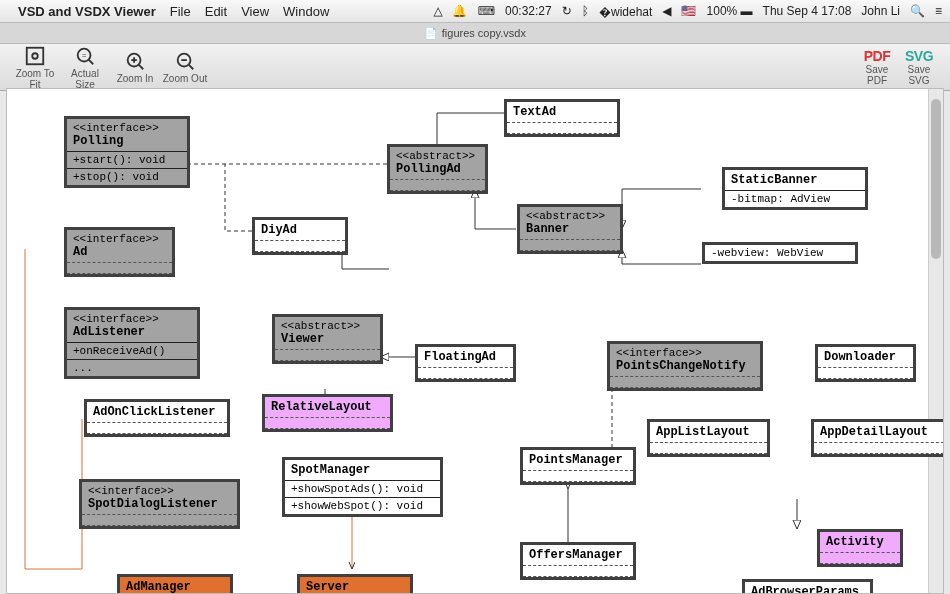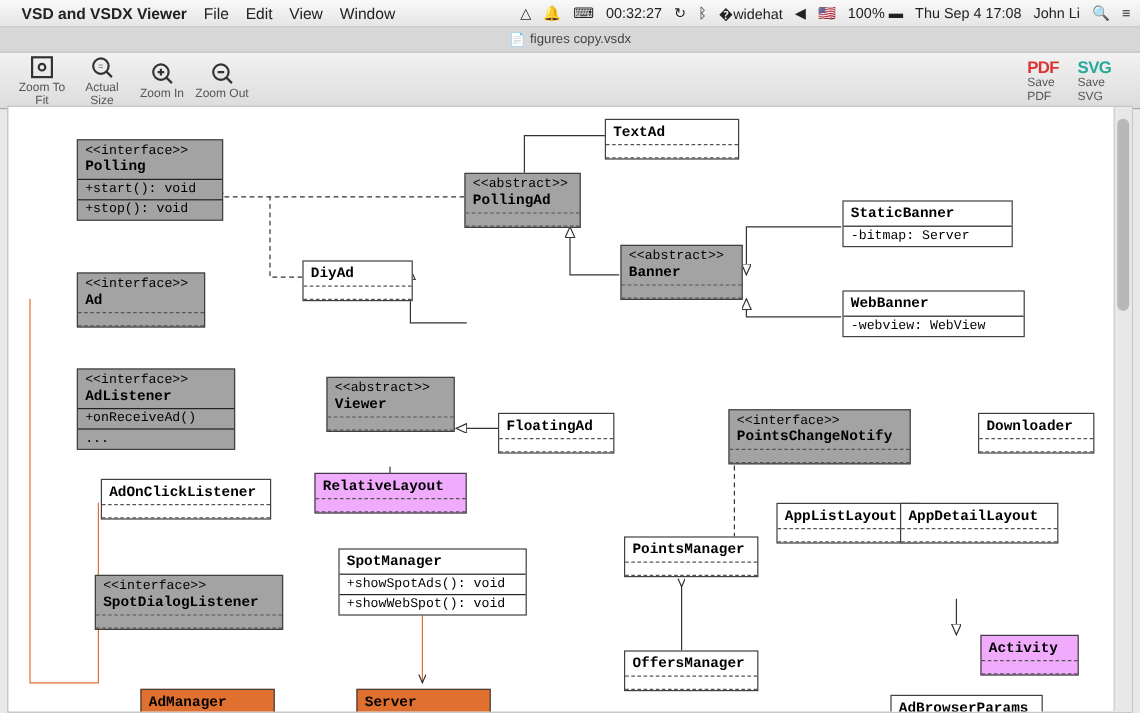--- a/index.html
+++ b/index.html
@@ -6,29 +6,29 @@
 .menubar{height:22px;background:linear-gradient(#f9f9f9,#e5e5e5);display:flex;align-items:center;padding:0 8px;font-size:13px;color:#222;border-bottom:1px solid #bbb}
 .menubar .apple{font-size:14px;margin-right:10px}
 .menubar .mitem{margin-right:14px}
 .menubar .spacer{flex:1}
 .menubar .ritem{margin-left:10px;font-size:12px;color:#222;display:flex;align-items:center}
 .filetab{height:20px;background:#d7d7d7;display:flex;align-items:center;justify-content:center;font-size:11px;color:#444;border-bottom:1px solid #bbb}
 .toolbar{height:46px;background:linear-gradient(#f2f2f2,#dcdcdc);display:flex;align-items:center;padding:0 10px;border-bottom:1px solid #aaa;font-size:10px;color:#555}
 .toolbar .tool{width:50px;text-align:center;display:flex;flex-direction:column;align-items:center;cursor:pointer}
 .toolbar .tool svg{height:22px;width:22px;margin-bottom:1px}
 .toolbar .spacer{flex:1}
-.toolbar .export{width:42px;font-size:10px}
+.toolbar .export{width:42px;text-align:center;font-size:10px}
 .toolbar .pdf-badge{display:inline-block;color:#d33;font-weight:bold;font-size:14px;font-family:Arial;letter-spacing:-.5px}
 .toolbar .svg-badge{display:inline-block;color:#2aa89a;font-weight:bold;font-size:14px;font-family:Arial;letter-spacing:-.5px}
 .canvas-wrap{position:absolute;top:88px;left:6px;right:6px;bottom:0;background:#fff;border:1px solid #bbb;overflow:hidden}
 .scrollbar{position:absolute;right:0;top:0;bottom:0;width:14px;background:#e8e8e8;border-left:1px solid #ccc}
 .scrollbar .thumb{position:absolute;left:2px;right:2px;top:10px;height:160px;background:#b8b8b8;border-radius:5px}
 .canvas{position:absolute;inset:0;right:14px}
 
-.cls{position:absolute;border:1px solid #404040;font-family:"Courier New",monospace;font-size:12px;background:#fff}
+.cls{position:absolute;border:3px solid #404040;font-family:"Courier New",monospace;font-size:12px;background:#fff}
 .cls.green{background:#a3a3a3}
 .cls.orange{background:#f0abfc}
 .cls.dorange{background:#e07030}
 .cls .hdr{padding:3px 6px;border-bottom:1px solid #222}
 .cls .hdr.noborder{border-bottom:none}
 .cls .stereo{font-size:11px}
 .cls .name{font-weight:bold}
 .cls .sec{padding:2px 6px;border-bottom:1px solid #222;min-height:6px;font-size:11px;white-space:nowrap}
 .cls .sec:last-child{border-bottom:none}
 .cls .sec.dotted{border-top:1px dashed #555;border-bottom:1px dashed #555}
@@ -260,47 +260,44 @@
           <div class="name">OffersManager</div>
         </div>
   <div class="sec dotted"></div>
 </div>
 <div class="cls" style="left:640px;top:330px;width:117px">
   <div class="hdr noborder">
           <div class="name">AppListLayout</div>
         </div>
   <div class="sec dotted"></div>
 </div>
-<div class="cls" style="left:743px;top:330px;width:130px">
+<div class="cls" style="left:804px;top:330px;width:130px">
   <div class="hdr noborder">
           <div class="name">AppDetailLayout</div>
         </div>
   <div class="sec dotted"></div>
 </div>
 <div class="cls orange" style="left:810px;top:440px;width:80px">
   <div class="hdr noborder">
           <div class="name">Activity</div>
         </div>
   <div class="sec dotted"></div>
 </div>
 <div class="cls" style="left:735px;top:490px;width:125px">
   <div class="hdr noborder">
           <div class="name">AdBrowserParams</div>
         </div>
 </div>
-<div class="cls" style="left:695px;top:78px;width:140px">
+<div class="cls" style="left:715px;top:78px;width:140px">
   <div class="hdr">
           <div class="name">StaticBanner</div>
         </div>
-  <div class="sec">-bitmap: Server</div>
+  <div class="sec">-bitmap: AdView</div>
 </div>
 <div class="cls" style="left:695px;top:153px;width:150px">
-  <div class="hdr">
-          <div class="name">WebBanner</div>
-        </div>
   <div class="sec">-webview: WebView</div>
 </div>
 <div class="cls" style="left:808px;top:255px;width:95px">
   <div class="hdr noborder">
           <div class="name">Downloader</div>
         </div>
   <div class="sec dotted"></div>
 </div>
 
 </div>

